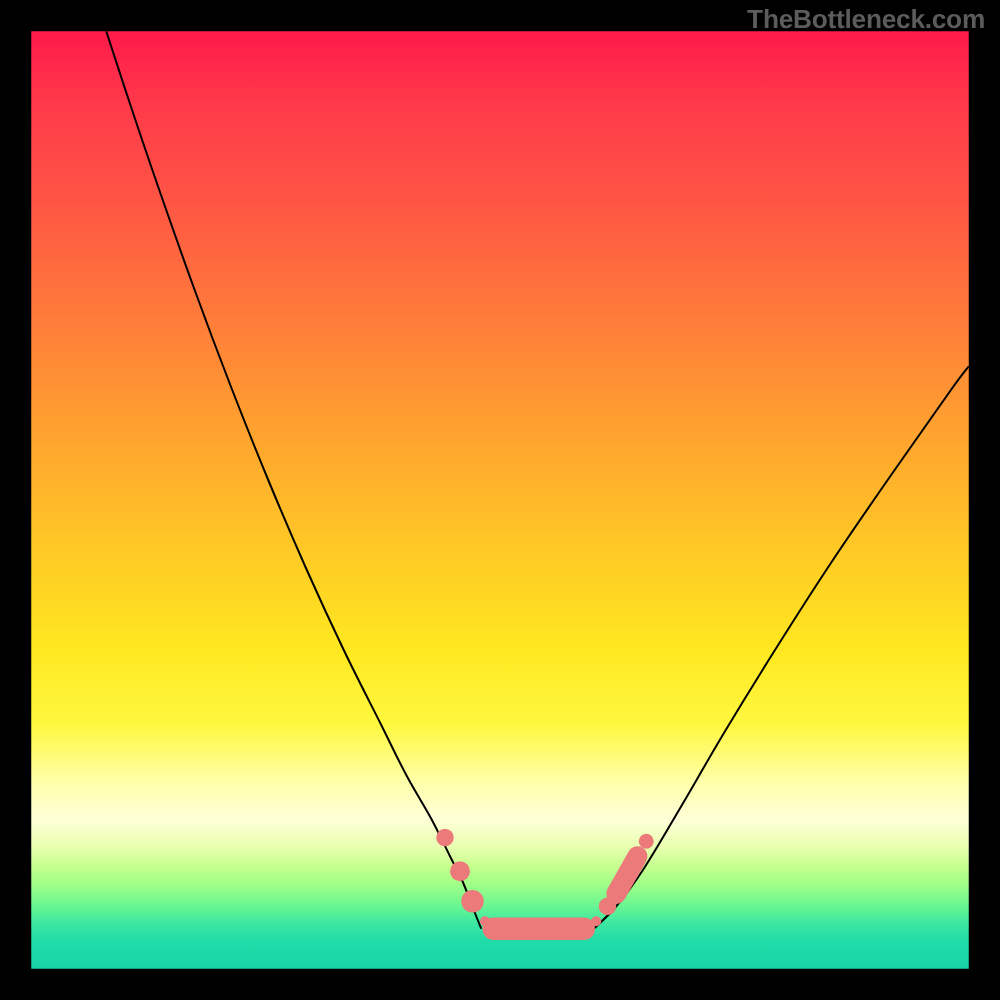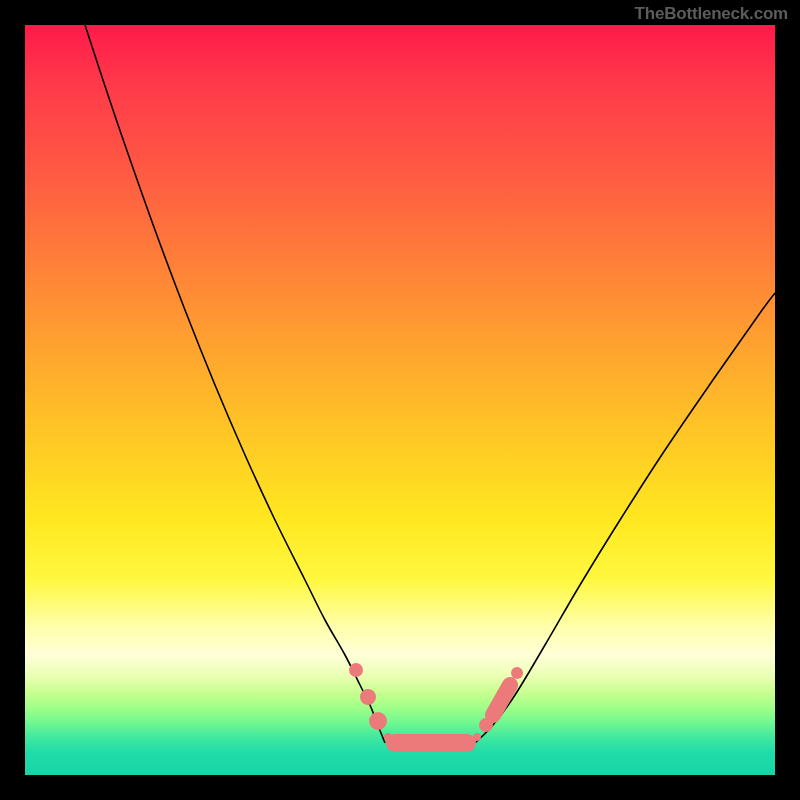--- a/index.html
+++ b/index.html
@@ -34,21 +34,21 @@
       #40e8a0 95%,
       #20dca8 97%,
       #18d4a8 100%
     );
   }
   .watermark {
     position: absolute;
     top: 4px;
     right: 12px;
     font-family: Arial, Helvetica, sans-serif;
-    font-size: 17px;
+    font-size: 21px;
     font-weight: bold;
     color: #5c5c5c;
     letter-spacing: -0.2px;
   }
   svg.curve {
     position: absolute;
     left: 0; top: 0;
     width: 750px; height: 750px;
     overflow: visible;
   }

